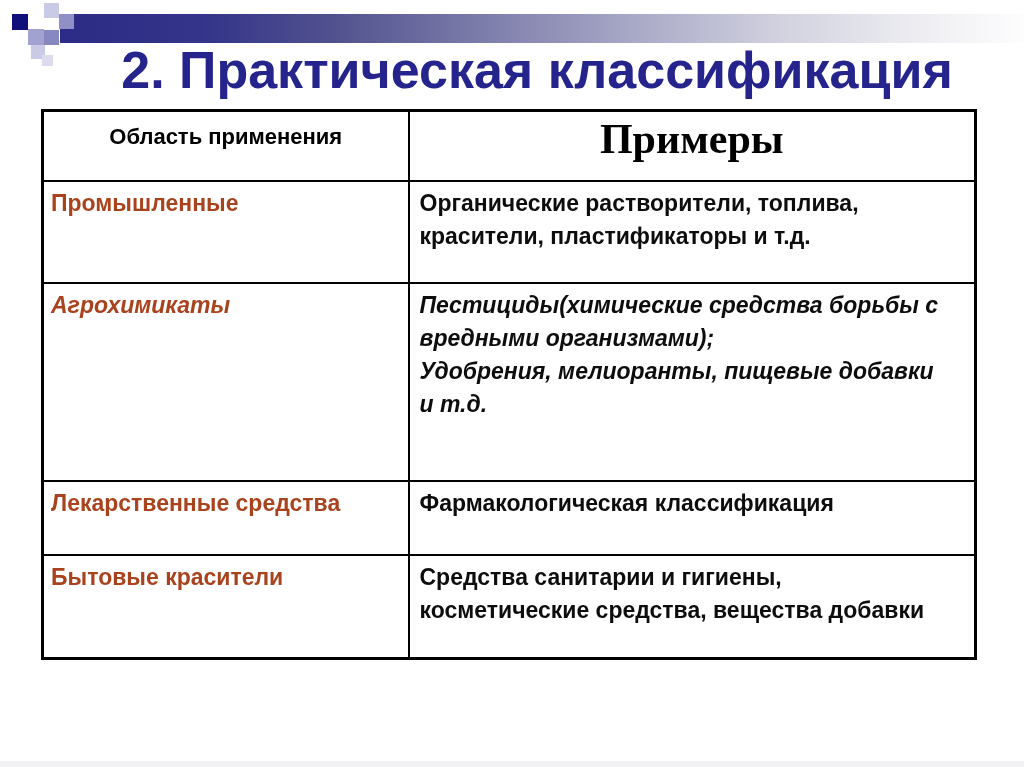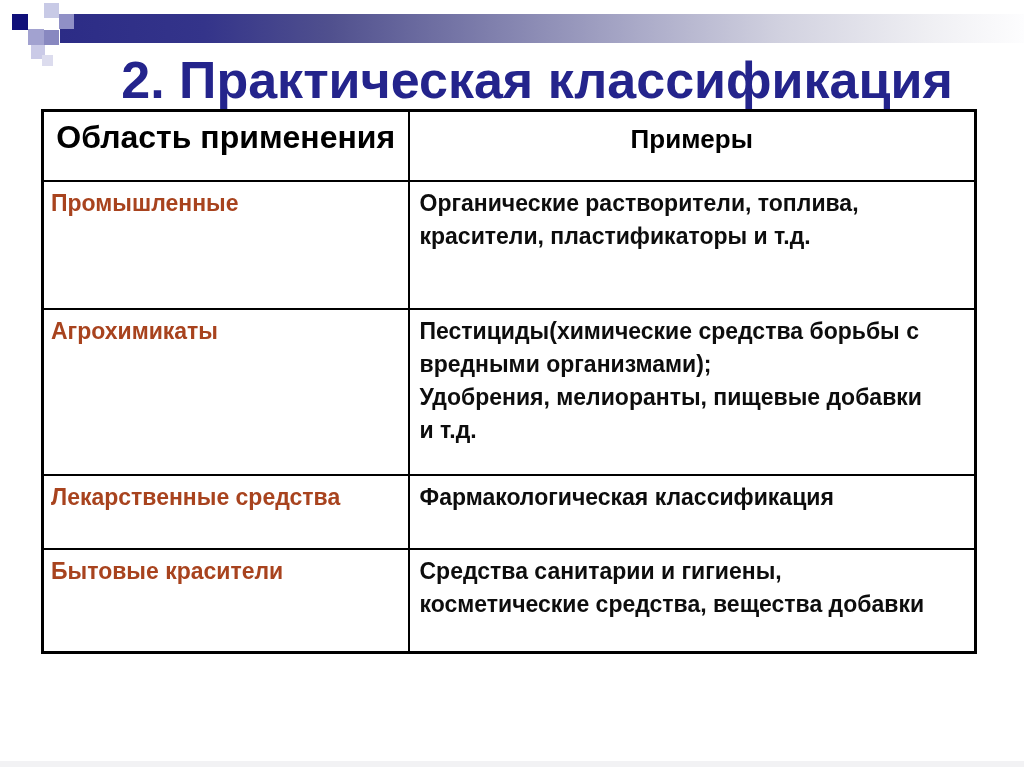--- a/index.html
+++ b/index.html
@@ -41,21 +41,21 @@
   .sq-5 { left: 44px; top: 30px; width: 15px; height: 15px; background: #8888c0; }
   .sq-6 { left: 31px; top: 45px; width: 14px; height: 14px; background: #cacae7; }
   .sq-7 { left: 42px; top: 55px; width: 11px; height: 11px; background: #dcdcee; }
 
   
   .title {
     position: absolute;
     left: 50px;
     right: 0;
     top: 40px;
-    margin: 10px;
+    margin: 0;
     text-align: center;
     font-size: 52px;
     line-height: 60px;
     font-weight: bold;
     color: #24248c;
     white-space: nowrap;
     letter-spacing: 0px;
   }
 
   
@@ -70,44 +70,45 @@
   }
   table.classification col.c1 { width: 366px; }
   table.classification th,
   table.classification td {
     border: 2px solid #000000;
     vertical-align: top;
     font-weight: bold;
     overflow: hidden;
   }
   th.h-area {
-    font-size: 32px;
+    font-size: 22px;
     line-height: 34px;
     color: #000000;
     text-align: center;
     padding-top: 8px;
   }
   th.h-ex {
-    font-size: 26px;
+    font-size: 42px;
     line-height: 38px;
     color: #000000;
     padding-top: 8px;
+    font-family: Liberation Serif, serif;
   }
   td {
     font-size: 23px;
     line-height: 33px;
     white-space: pre-line;
     padding: 5px 10px 4px 7px;
   }
   td.area { color: #a8431e; }
   td.ex   { color: #0d0d0d; padding-left: 10px; }
 
   tr.row-header { height: 70px; }
-  tr.row-1 { height: 128px; }
-  tr.row-2 { height: 166px; }
+  tr.row-1 { height: 102px; }
+  tr.row-2 { height: 198px; font-style: italic; }
   tr.row-3 { height: 74px; }
   tr.row-4 { height: 104px; }
   tr.row-5 { height: 72px; }
 
   .bottom-strip {
     position: absolute;
     left: 0;
     bottom: 0;
     width: 1024px;
     height: 6px;

